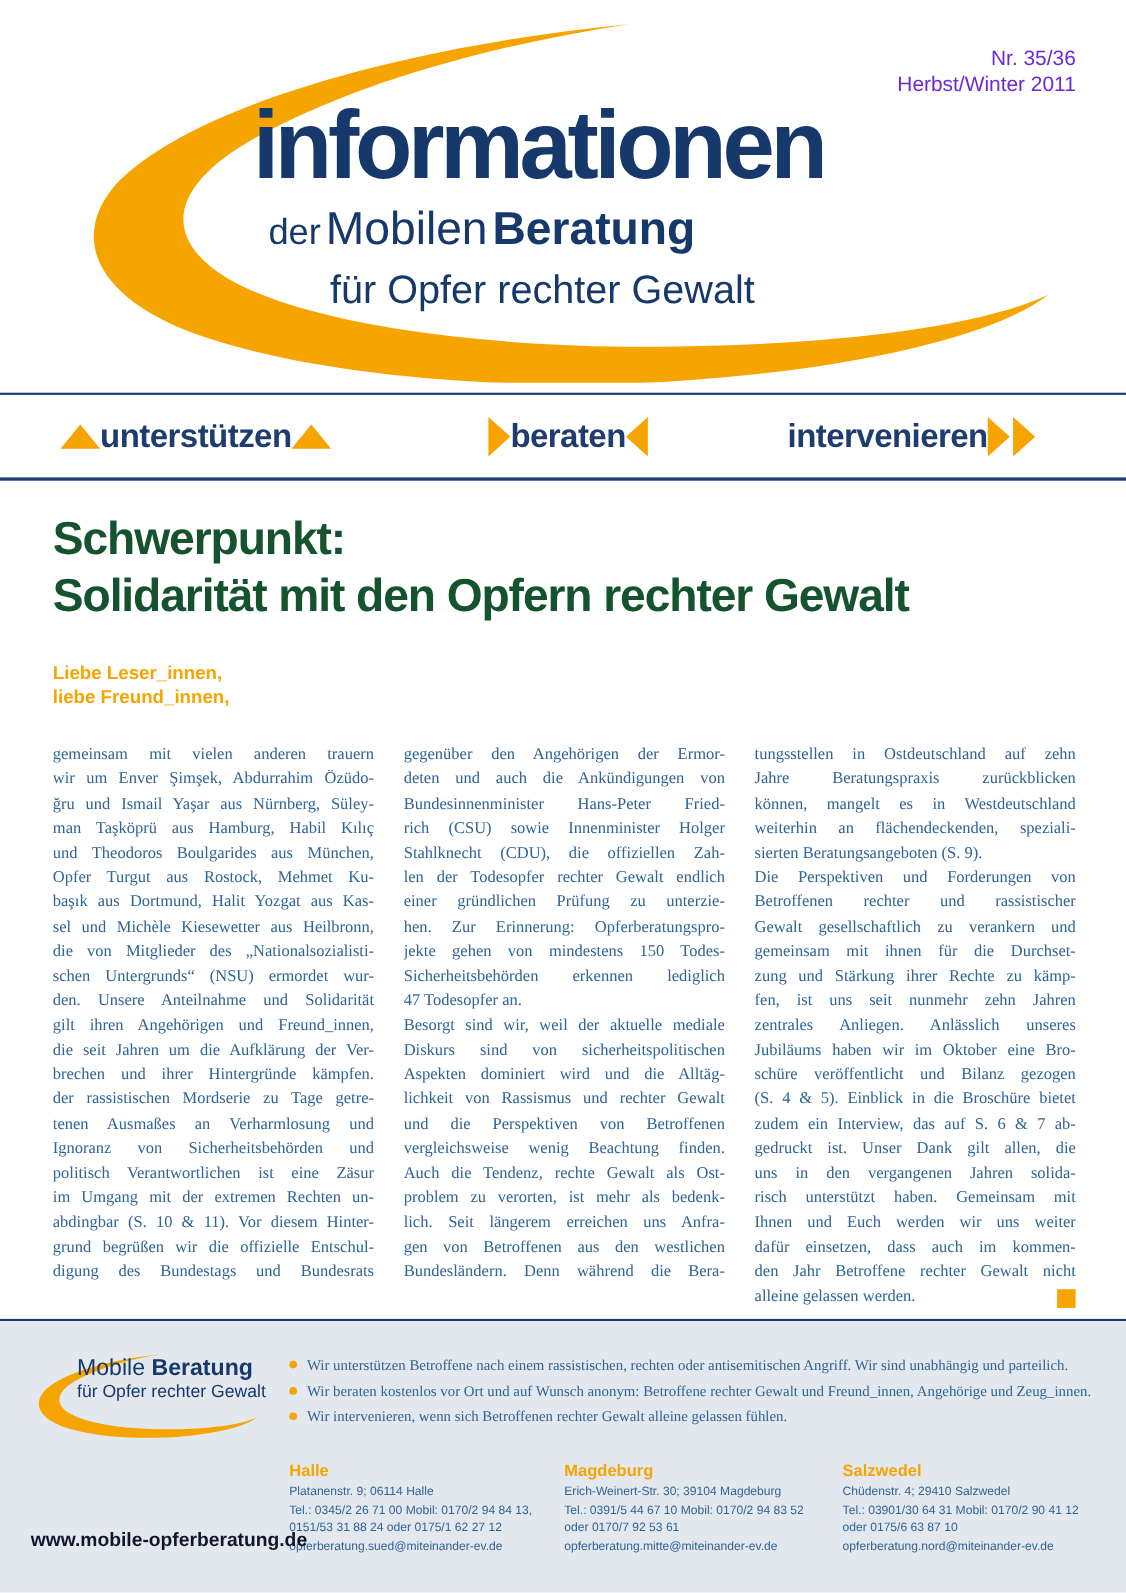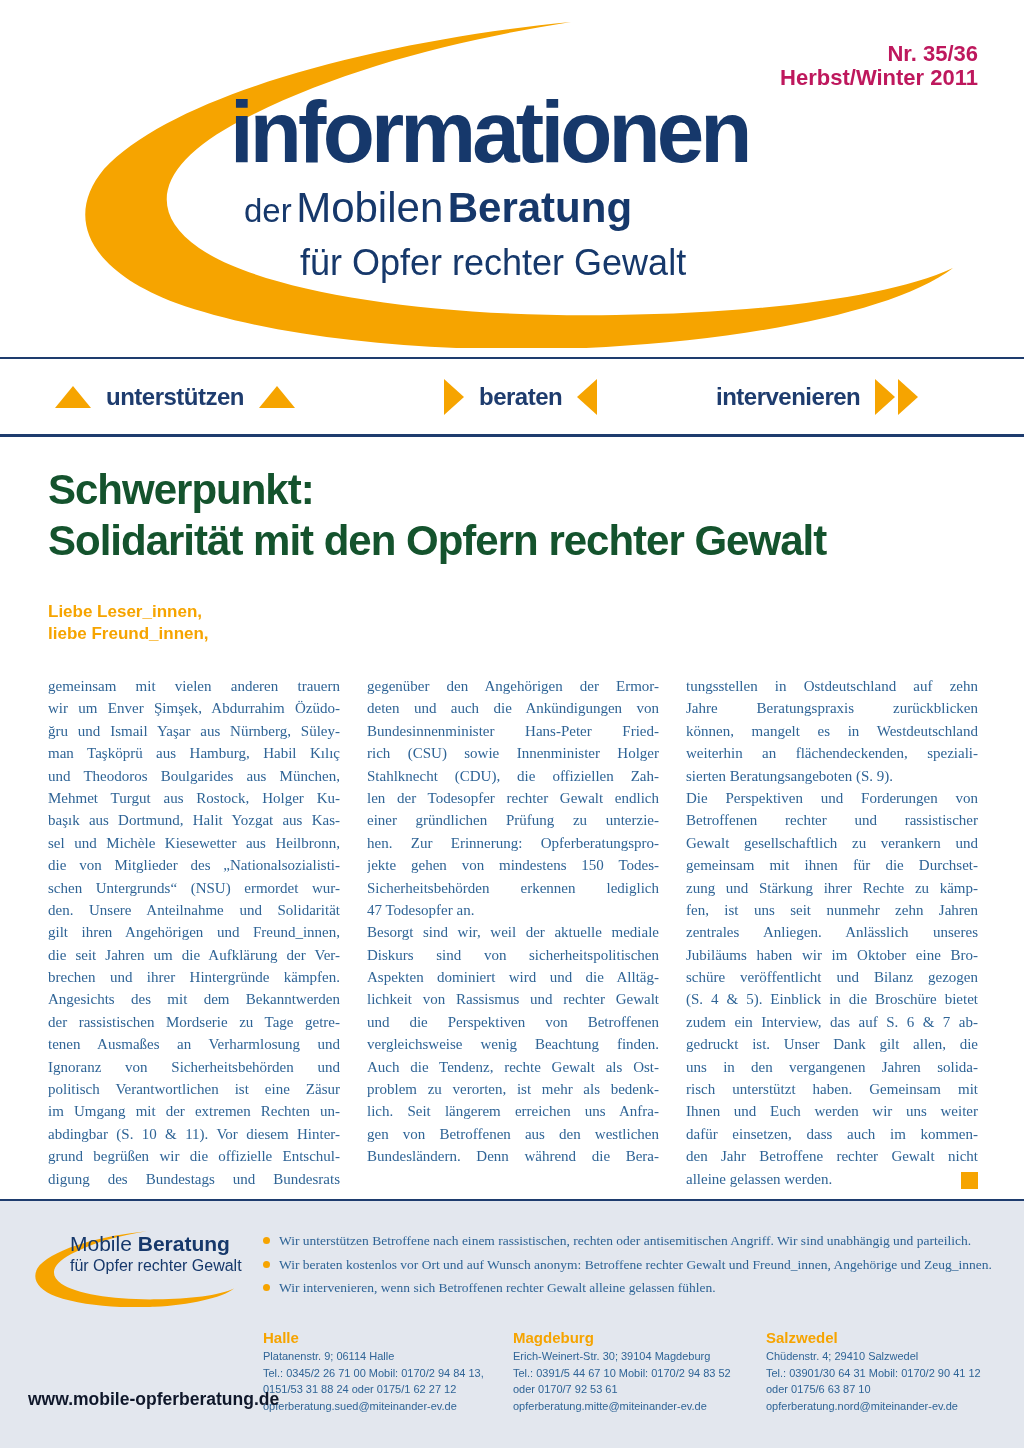--- a/index.html
+++ b/index.html
@@ -2,36 +2,36 @@
 <html><head>
 <meta charset="utf-8">
 <style>
   html,body { margin:0; padding:0; background:#fff; }
   #page { position:relative; width:1024px; height:1448px; background:#ffffff; overflow:hidden;
           font-family:"Liberation Sans", sans-serif; }
 
   
   .swoosh-main { position:absolute; left:36px; top:4px; width:934px; height:344px; }
   .issue { position:absolute; top:42px; right:46px; text-align:right;
-           font-size:22px; line-height:24px; color:#be185d;font-weight:bold; }
+           font-size:19px; line-height:24px; color:#6d28d9; }
   .masthead { position:absolute; left:230px; top:84px; color:#16386B; }
   .m-title { font-size:88px; font-weight:bold; letter-spacing:-4px; line-height:96px;
              transform:scaleX(.97); transform-origin:left; white-space:nowrap; }
   .m-sub1 { margin:4px 0 0 14px; white-space:nowrap; }
   .m-sub1 .s-der { font-size:33px; }
   .m-sub1 .s-mob { font-size:42px; font-weight:400; }
   .m-sub1 .s-ber { font-size:42px; font-weight:bold; }
   .m-sub2 { margin:10px 0 0 70px; font-size:36px; white-space:nowrap; }
 
   
   .rule-a { position:absolute; left:0; top:357px; width:1024px; height:2px; background:#1E3C6E; }
   .rule-b { position:absolute; left:0; top:434px; width:1024px; height:3px; background:#1E3C6E; }
   .navband { position:absolute; left:0; top:359px; width:1024px; height:75px; }
-  .nav-g { position:absolute; top:0; height:75px; display:flex; align-items:center; gap:15px;
-           font-weight:bold; font-size:24px; letter-spacing:-0.5px; color:#1E3C6E; white-space:nowrap; }
+  .nav-g { position:absolute; top:0; height:75px; display:flex; align-items:center; 
+           font-weight:bold; font-size:30px; letter-spacing:-0.5px; color:#1E3C6E; white-space:nowrap; }
   .g1 { left:55px; } .g2 { left:444px; } .g3 { left:716px; }
   .tri-up    { width:0; height:0; border-left:18px solid transparent; border-right:18px solid transparent;
                border-bottom:22px solid #F6A400; }
   .tri-right { width:0; height:0; border-top:18px solid transparent; border-bottom:18px solid transparent;
                border-left:20px solid #F6A400; }
   .tri-left  { width:0; height:0; border-top:18px solid transparent; border-bottom:18px solid transparent;
                border-right:20px solid #F6A400; }
   .tri-pair { display:flex; gap:3px; }
 
   
@@ -128,30 +128,29 @@
     <div>Liebe Leser_innen,</div>
     <div>liebe Freund_innen,</div>
   </div>
   <div class="columns">
     <div class="col">
         <div class="bodyline">gemeinsam mit vielen anderen trauern</div>
         <div class="bodyline">wir um Enver Şimşek, Abdurrahim Özüdo-</div>
         <div class="bodyline">ğru und Ismail Yaşar aus Nürnberg, Süley-</div>
         <div class="bodyline">man Taşköprü aus Hamburg, Habil Kılıç</div>
         <div class="bodyline">und Theodoros Boulgarides aus München,</div>
-        <div class="bodyline">Mehmet Turgut aus Rostock, Holger Ku-</div>
+        <div class="bodyline">Opfer Turgut aus Rostock, Mehmet Ku-</div>
         <div class="bodyline">başık aus Dortmund, Halit Yozgat aus Kas-</div>
         <div class="bodyline">sel und Michèle Kiesewetter aus Heilbronn,</div>
         <div class="bodyline">die von Mitglieder des „Nationalsozialisti-</div>
         <div class="bodyline">schen Untergrunds“ (NSU) ermordet wur-</div>
         <div class="bodyline">den. Unsere Anteilnahme und Solidarität</div>
         <div class="bodyline">gilt ihren Angehörigen und Freund_innen,</div>
         <div class="bodyline">die seit Jahren um die Aufklärung der Ver-</div>
         <div class="bodyline">brechen und ihrer Hintergründe kämpfen.</div>
-        <div class="bodyline">Angesichts des mit dem Bekanntwerden</div>
         <div class="bodyline">der rassistischen Mordserie zu Tage getre-</div>
         <div class="bodyline">tenen Ausmaßes an Verharmlosung und</div>
         <div class="bodyline">Ignoranz von Sicherheitsbehörden und</div>
         <div class="bodyline">politisch Verantwortlichen ist eine Zäsur</div>
         <div class="bodyline">im Umgang mit der extremen Rechten un-</div>
         <div class="bodyline">abdingbar (S. 10 &amp; 11). Vor diesem Hinter-</div>
         <div class="bodyline">grund begrüßen wir die offizielle Entschul-</div>
         <div class="bodyline">digung des Bundestags und Bundesrats</div>
       </div>
     <div class="col">

